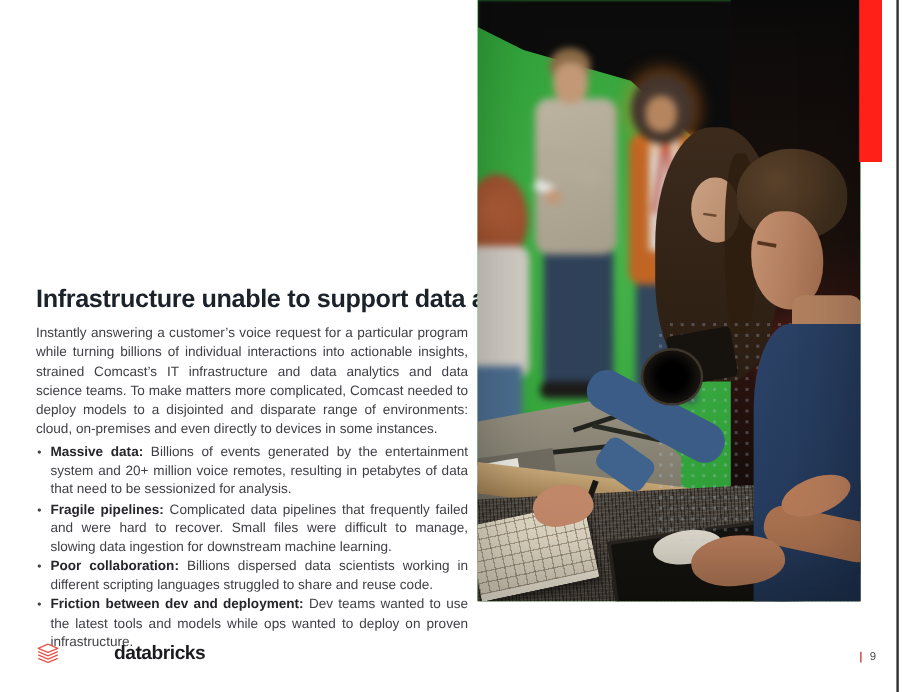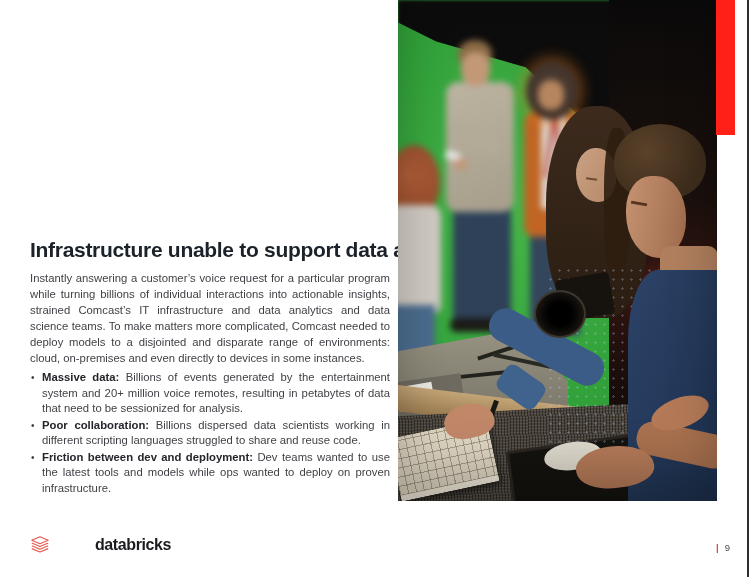--- a/index.html
+++ b/index.html
@@ -140,20 +140,21 @@
 </head>
 <body>
 
 <div class="page">
 
   <div class="text-col">
     <h1 class="heading">Infrastructure unable to support data and ML needs</h1>
     <p class="intro">Instantly answering a customer’s voice request for a particular program while turning billions of individual interactions into actionable insights, strained Comcast’s IT infrastructure and data analytics and data science teams. To make matters more complicated, Comcast needed to deploy models to a disjointed and disparate range of environments: cloud, on-premises and even directly to devices in some instances.</p>
     <ul class="bullets">
       <li><span class="bl">Massive data:</span> <span>Billions of events generated by the entertainment system and 20+ million voice remotes, resulting in petabytes of data that need to be sessionized for analysis.</span></li>
+      <li><span class="bl">Fragile pipelines:</span> <span>Complicated data pipelines that frequently failed and were hard to recover. Small files were difficult to manage, slowing data ingestion for downstream machine learning.</span></li>
       <li><span class="bl">Poor collaboration:</span> <span>Billions dispersed data scientists working in different scripting languages struggled to share and reuse code.</span></li>
       <li><span class="bl">Friction between dev and deployment:</span> <span>Dev teams wanted to use the latest tools and models while ops wanted to deploy on proven infrastructure.</span></li>
     </ul>
   </div>
 
   <div class="photo">
     <div class="gs-wall"></div>
     <div class="softbox"></div>
     <div class="right-wall"></div>
     <div class="wall-glow"></div>

